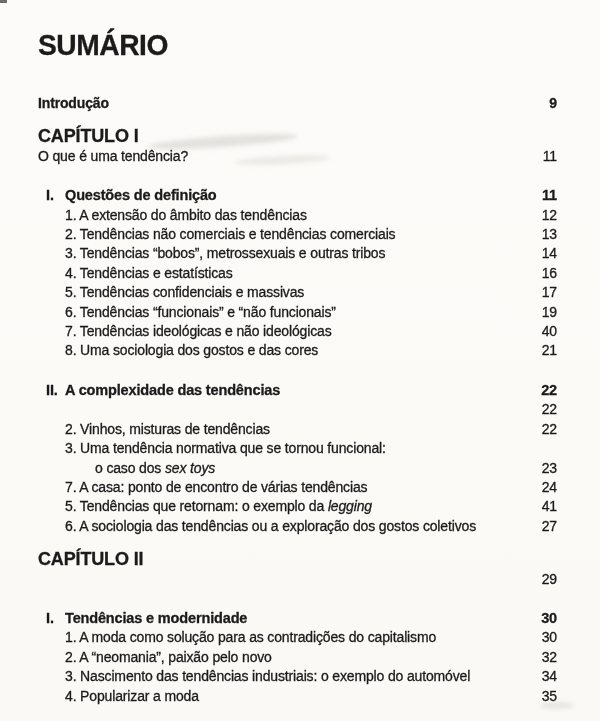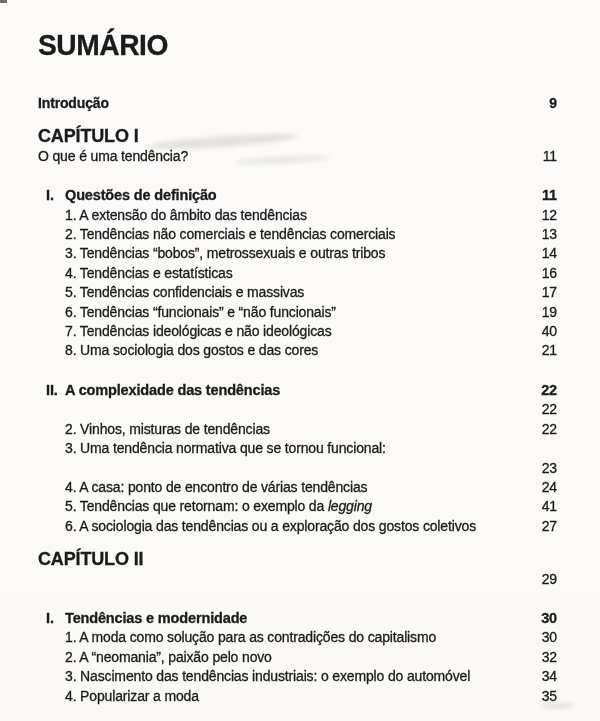--- a/index.html
+++ b/index.html
@@ -116,24 +116,25 @@
         <span class="page-num">22</span>
       </div>
       <div class="row item">
         <span class="entry-title"><span class="entry-text">2. Vinhos, misturas de tendências</span></span>
         <span class="page-num">22</span>
       </div>
       <div class="row item">
         <span class="entry-title"><span class="entry-text">3. Uma tendência normativa que se tornou funcional:</span></span>
       </div>
       <div class="row continuation">
+        <span class="entry-title"><span class="entry-text">o caso dos </span><i>sex toys</i></span>
         <span class="page-num">23</span>
       </div>
       <div class="row item">
-        <span class="entry-title"><span class="entry-text">4. A casa: ponto de encontro de várias tendências</span></span>
+        <span class="entry-title"><span class="entry-text">7. A casa: ponto de encontro de várias tendências</span></span>
         <span class="page-num">24</span>
       </div>
       <div class="row item">
         <span class="entry-title"><span class="entry-text">5. Tendências que retornam: o exemplo da </span><i>legging</i></span>
         <span class="page-num">41</span>
       </div>
       <div class="row item">
         <span class="entry-title"><span class="entry-text">6. A sociologia das tendências ou a exploração dos gostos coletivos</span></span>
         <span class="page-num">27</span>
       </div>

